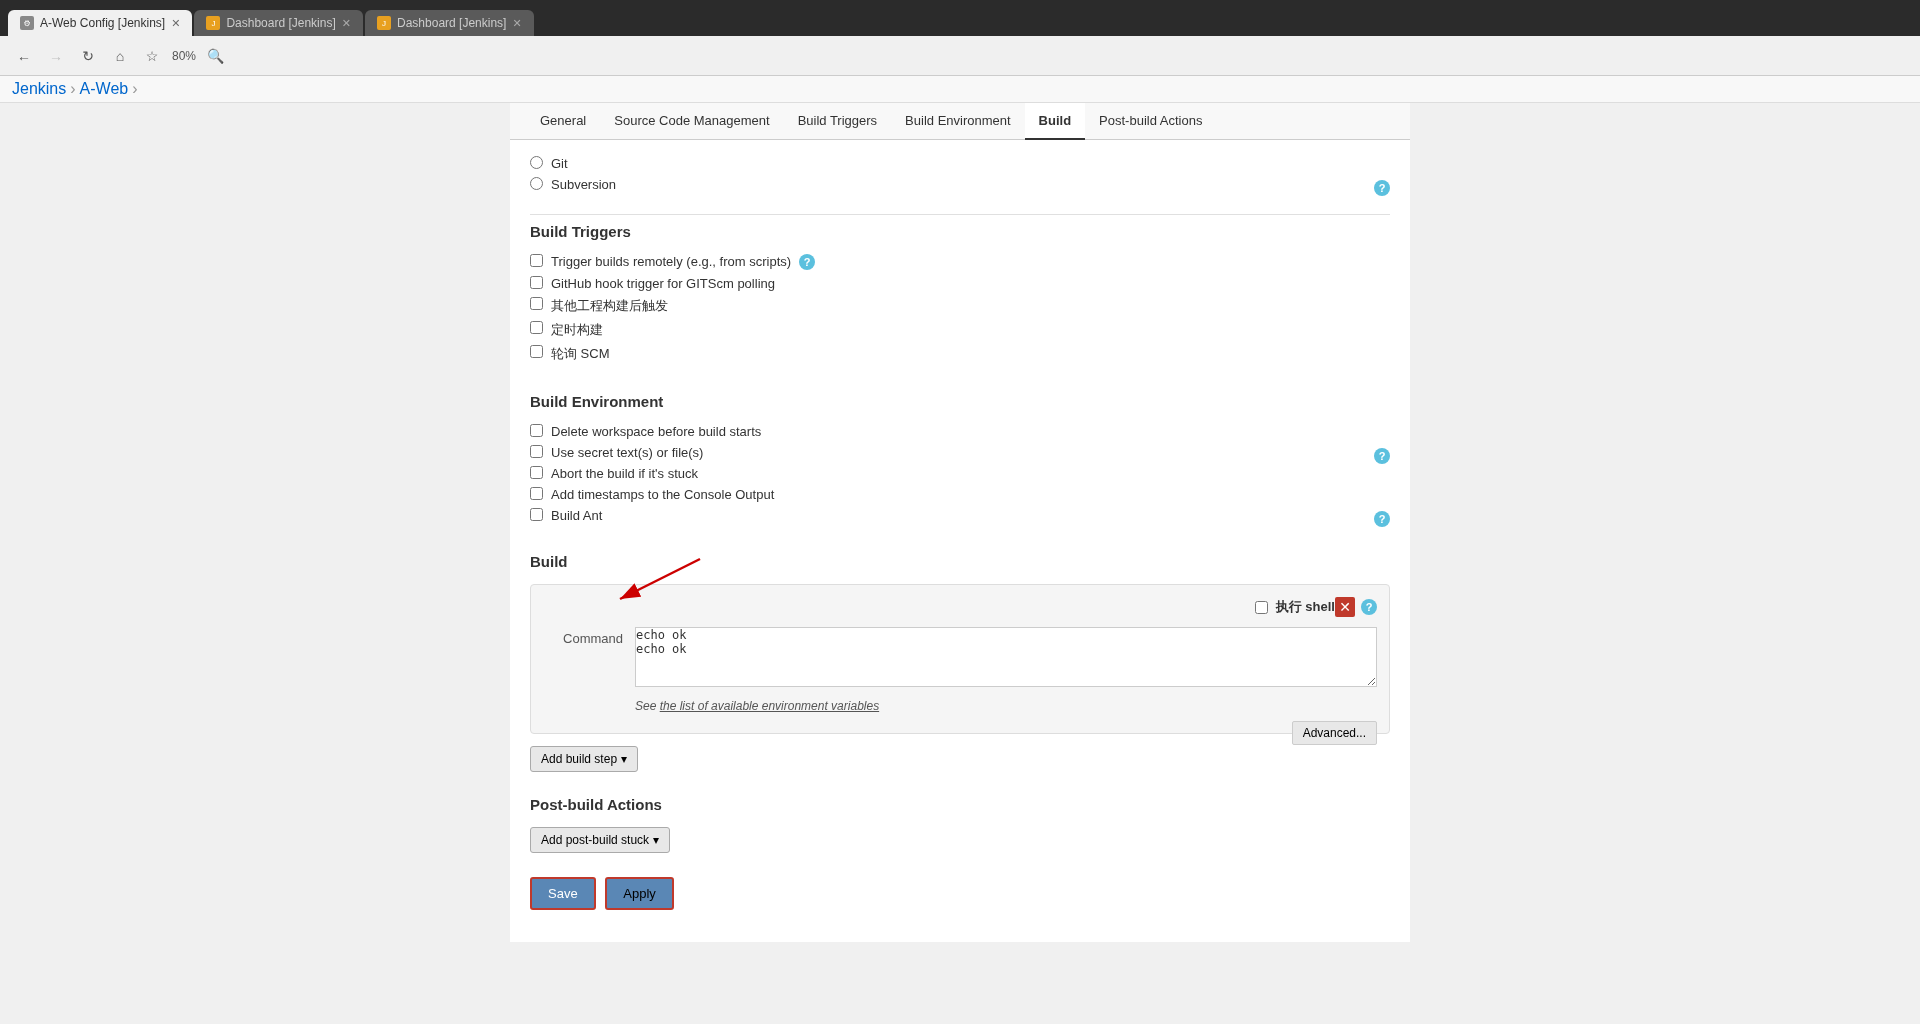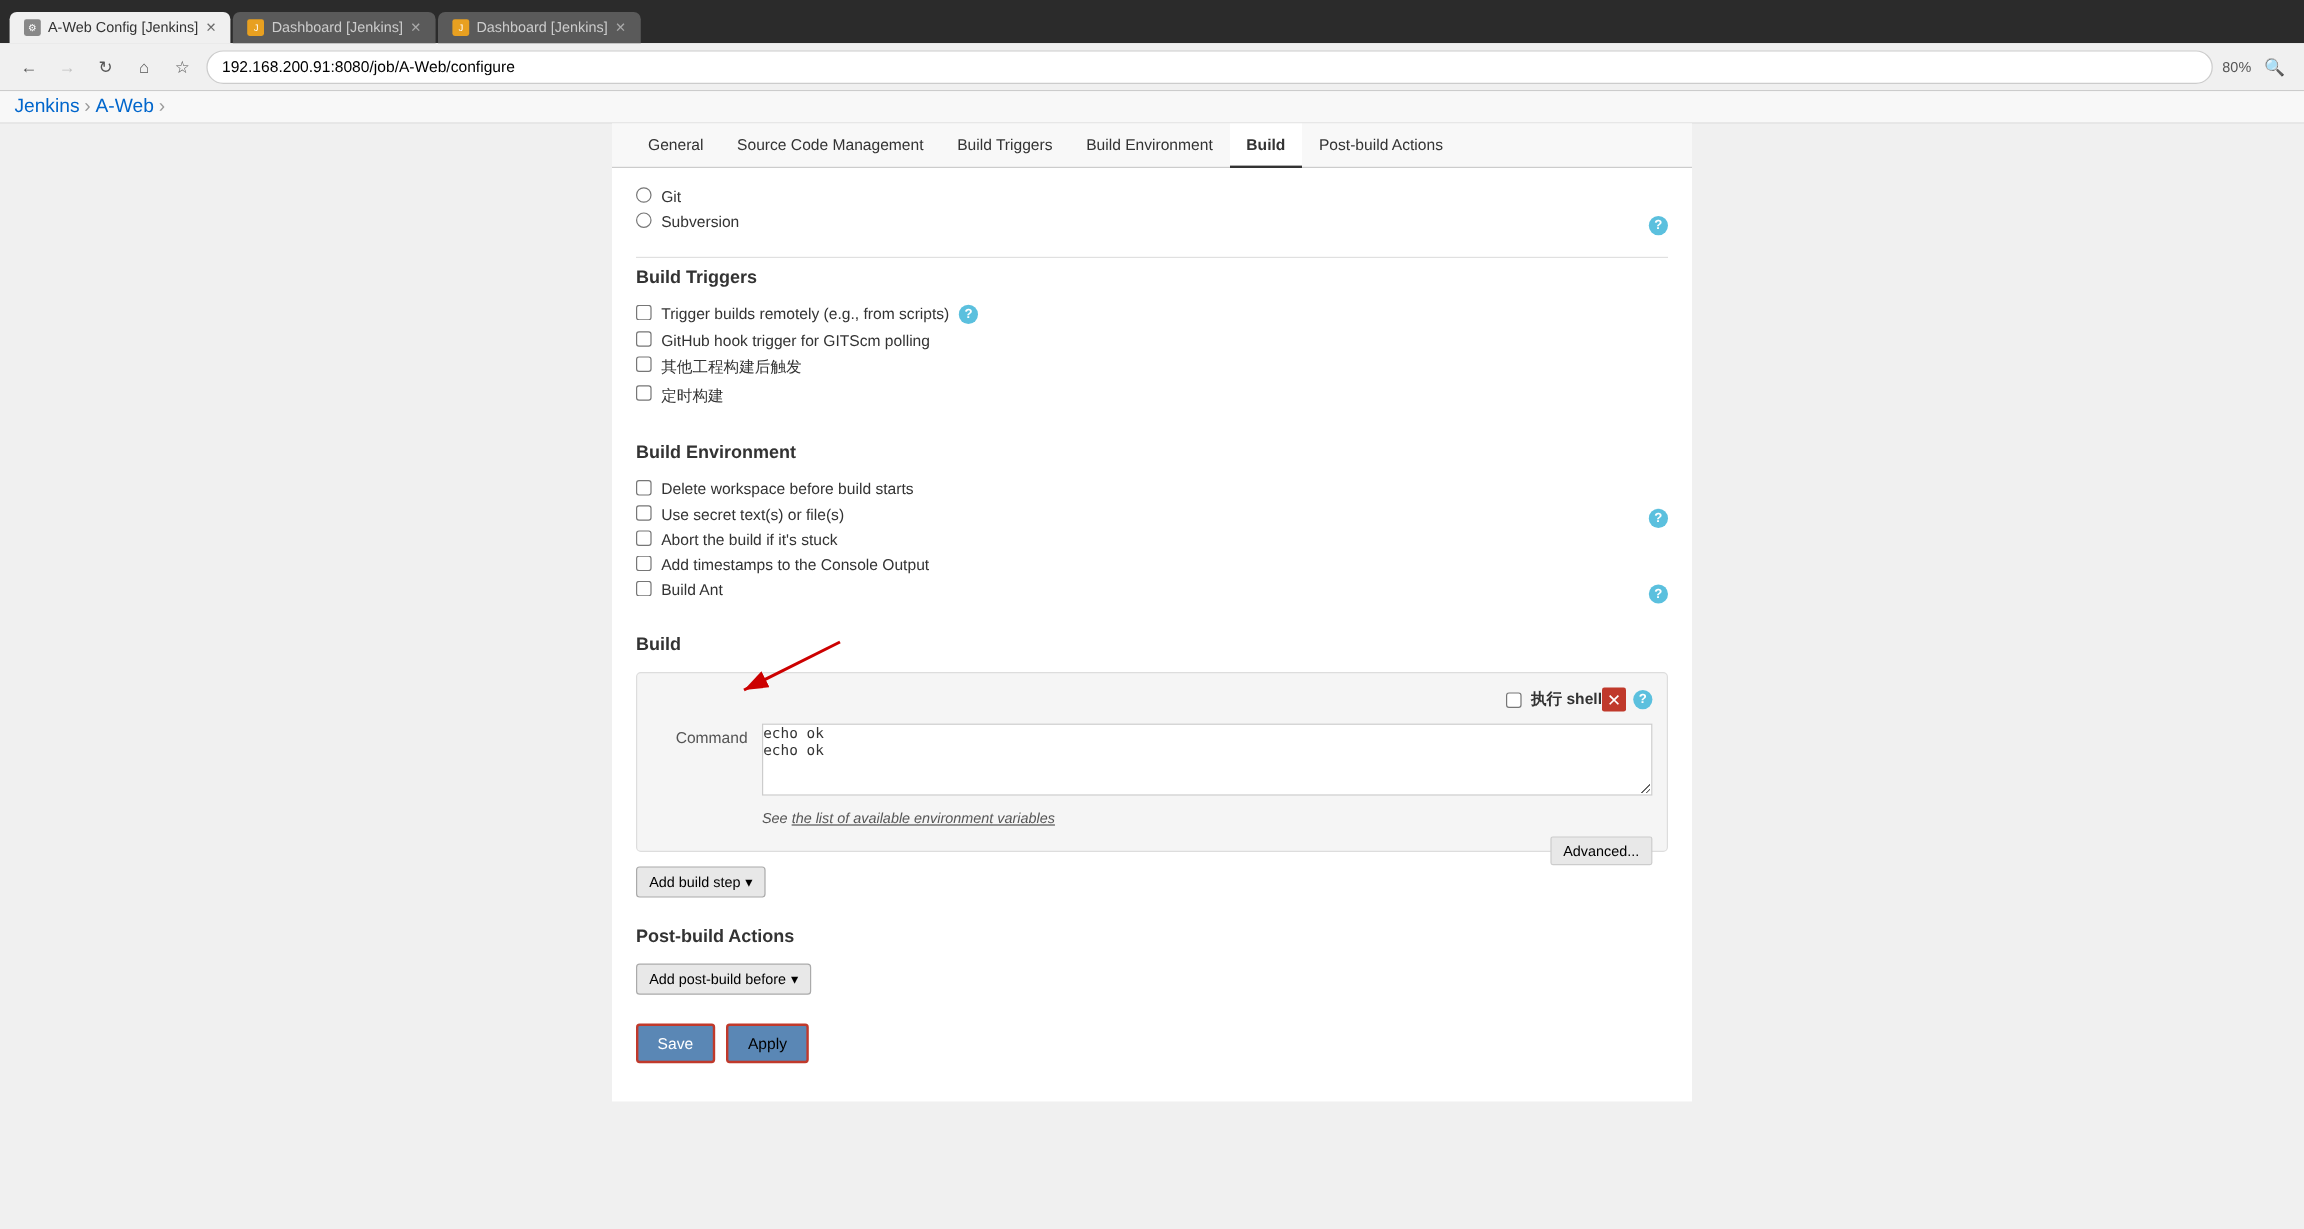--- a/index.html
+++ b/index.html
@@ -290,21 +290,20 @@
     <span class="tab-close">✕</span>
   </div>
 </div>
 
 <div class="address-bar">
   <button class="nav-btn">←</button>
   <button class="nav-btn" disabled="">→</button>
   <button class="nav-btn">↻</button>
   <button class="nav-btn">⌂</button>
   <button class="nav-btn">☆</button>
-  <input class="address-input" type="text" value="192.168.200.91:8080/job/A-Web/configure" style="">
   <span class="zoom-badge">80%</span>
   <button class="nav-btn">🔍</button>
 </div>
 
 <div class="breadcrumb">
   <a>Jenkins</a>
   <span class="sep">›</span>
   <a>A-Web</a>
   <span class="sep">›</span>
 </div>
@@ -351,20 +350,24 @@
             <input type="checkbox" style="">
             <label>GitHub hook trigger for GITScm polling</label>
           </div>
           <div class="checkbox-item">
             <input type="checkbox" style="">
             <label>其他工程构建后触发</label>
           </div>
           <div class="checkbox-item">
             <input type="checkbox" style="">
             <label>定时构建</label>
+          </div>
+          <div class="checkbox-item">
+            <input type="checkbox" style="">
+            <label>轮询 SCM</label>
           </div>
         </div>
       </div>
     </div>
 
     <div class="section">
       <div class="section-title">Build Environment</div>
       <div class="checkbox-item">
         <input type="checkbox" style="">
         <label>Delete workspace before build starts</label>
@@ -443,21 +446,21 @@
           <span>Add build step</span>
           <span>▾</span>
         </button>
       </div>
     </div>
 
     <div class="section">
       <div class="section-title">Post-build Actions</div>
       <div>
         <button class="add-step-btn">
-          <span>Add post-build before</span>
+          <span>Add post-build stuck</span>
           <span>▾</span>
         </button>
       </div>
     </div>
 
     <div style="margin-top: 16px; margin-bottom: 16px;">
       <button class="action-btn-save">Save</button>
       <button class="action-btn-apply">Apply</button>
     </div>
 

